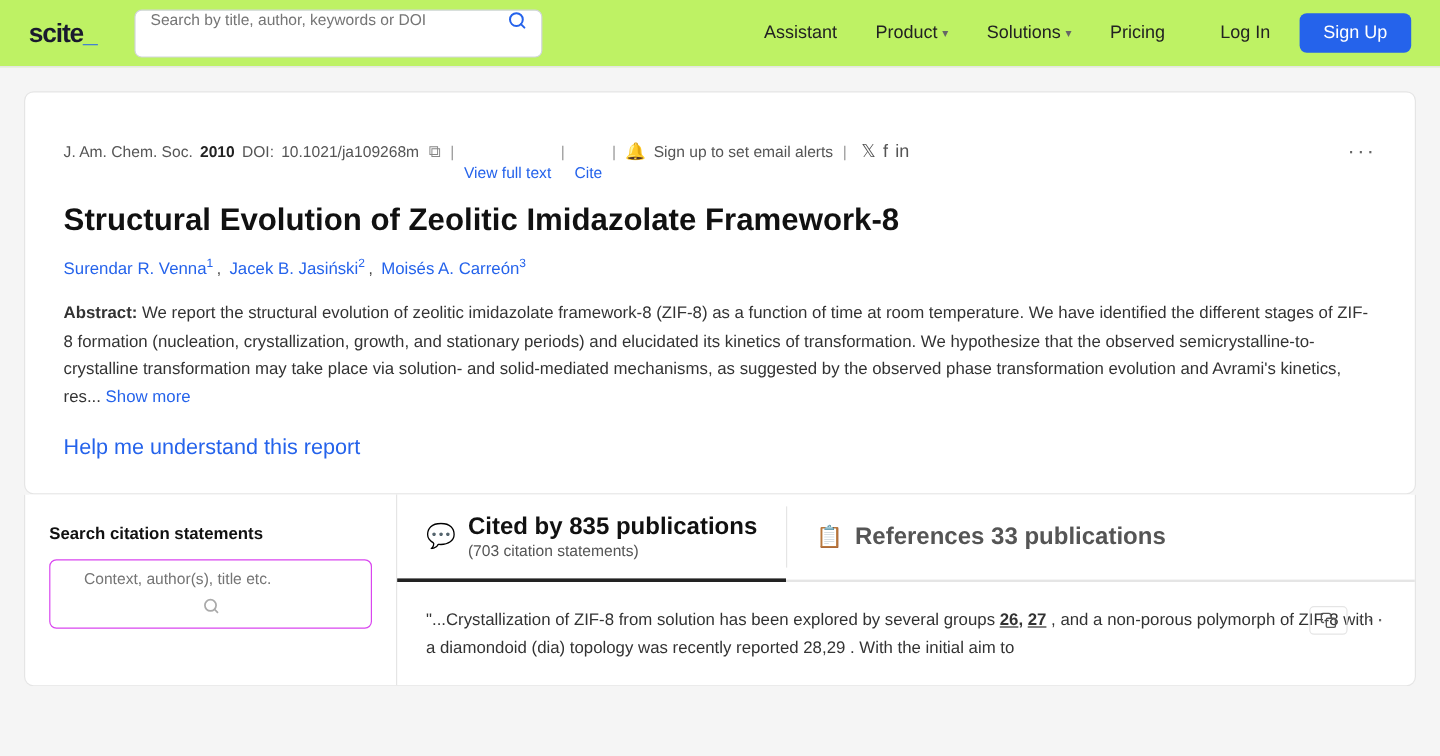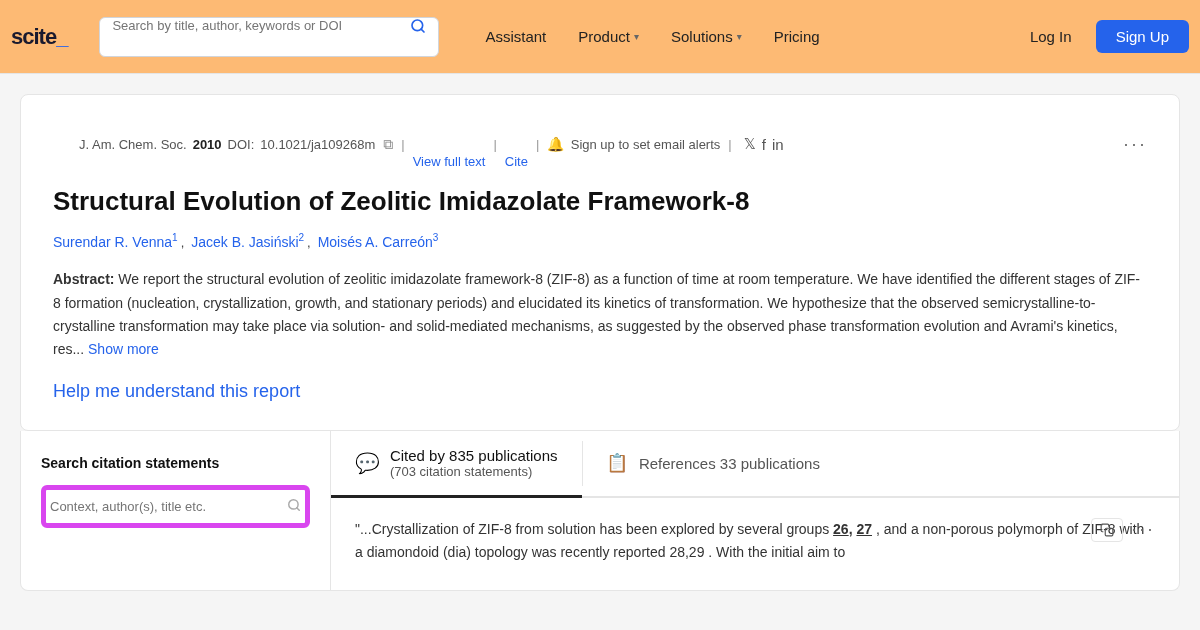--- a/index.html
+++ b/index.html
@@ -1,25 +1,25 @@
 <!DOCTYPE html>
 <html><head>
   <meta charset="utf-8">
   <style>
     * { box-sizing: border-box; margin: 0; padding: 0; }
     body { font-family: -apple-system, BlinkMacSystemFont, 'Segoe UI', Arial, sans-serif; background: #f5f5f5; color: #222; font-size: 14px; }
 
     
     .navbar {
-      background: #fdba74;
+      background: #bef264;
       border-bottom: 1px solid #e5e5e5;
       display: flex;
       align-items: center;
-      padding: 0 11px;
-      height: 74px;
+      padding: 0 24px;
+      height: 56px;
       gap: 16px;
     }
     .logo {
       font-size: 22px;
       font-weight: 700;
       color: #1a1a2e;
       letter-spacing: -1px;
       margin-right: 16px;
     }
     .logo span { color: #2563eb; }
@@ -50,20 +50,21 @@
       padding: 0;
       display: flex;
       align-items: center;
     }
     .nav-links {
       display: flex;
       align-items: center;
       gap: 4px;
       margin-left: 16px;
       flex: 1;
+      justify-content: flex-end;
     }
     .nav-item {
       padding: 8px 14px;
       font-size: 15px;
       color: #222;
       cursor: pointer;
       border-radius: 4px;
       display: flex;
       align-items: center;
       gap: 4px;
@@ -113,21 +114,21 @@
     }
     .paper-meta {
       display: flex;
       align-items: center;
       gap: 6px;
       font-size: 13px;
       color: #555;
       margin-bottom: 16px;
       flex-wrap: wrap;
     }
-    .journal-name { font-weight: 400; color: #555; margin-left: 26px; }
+    .journal-name { font-weight: 400; color: #555; }
     .pub-year { font-weight: 700; color: #222; }
     .doi { color: #555; }
     .copy-icon { color: #888; cursor: pointer; font-size: 14px; margin-left: 2px; }
     .meta-link {
       color: #2563eb;
       cursor: pointer;
       text-decoration: none;
       font-size: 13px;
       margin-top: 35px;
     }
@@ -193,25 +194,26 @@
     }
     .sidebar-title {
       font-size: 14px;
       font-weight: 600;
       color: #111;
       margin-bottom: 14px;
     }
     .sidebar-search {
       display: flex;
       align-items: center;
-      border: 5px solid #d946ef;
+      border: 1px solid #d946ef;
       border-radius: 6px;
-      padding: 8px 4px;
+      padding: 8px 28px;
       gap: 8px;
       background: #fff;
+      flex-direction: column;
     }
     .sidebar-search input {
       border: none;
       outline: none;
       font-size: 13px;
       color: #888;
       background: transparent;
       width: 100%;
     }
     .sidebar-search-icon { color: #aaa; font-size: 14px; }
@@ -239,21 +241,21 @@
       margin-bottom: -2px;
       font-weight: 500;
     }
     .tab.active {
       border-bottom: 3px solid #222;
       color: #111;
       font-weight: 700;
     }
     .tab-icon { font-size: 18px; }
     .tab-label-block { display: flex; flex-direction: column; }
-    .tab-main-text { font-size: 15px; font-weight: 400; text-align: center; }
+    .tab-main-text { font-size: 20px; font-weight: 700; text-align: center; }
     .tab-sub-text { font-size: 13px; font-weight: 400; color: #555; }
     .tab-divider { width: 1px; background: #e5e5e5; margin: 10px 0; }
     .tab-ref { display: flex; align-items: center; gap: 10px; padding: 16px 24px; cursor: pointer; color: #555; font-weight: 500; font-size: 15px; }
 
     
     .citation-body {
       padding: 20px 24px;
       font-size: 14px;
       color: #333;
       line-height: 1.6;

